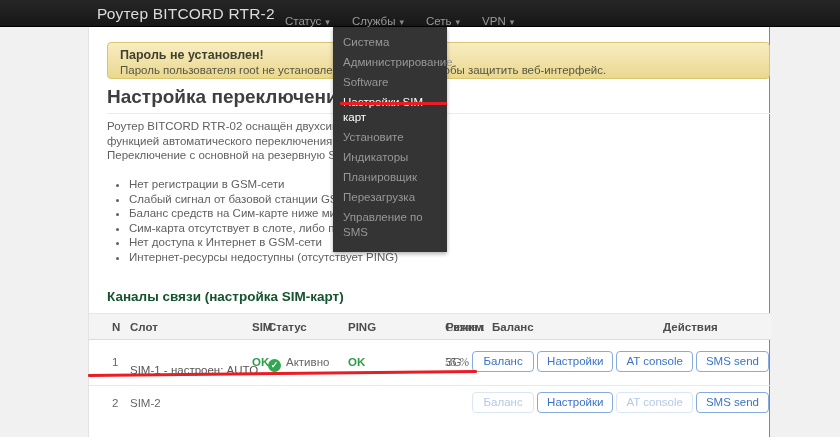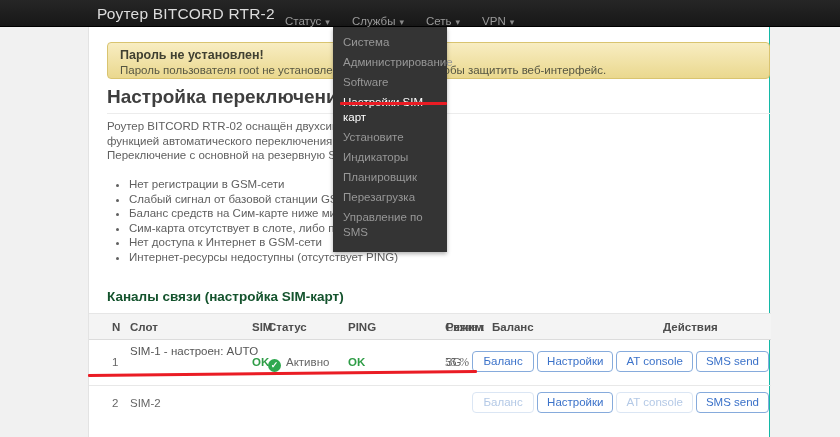--- a/index.html
+++ b/index.html
@@ -93,21 +93,21 @@
   }
   .c-n{left:23px;} .c-slot{left:41px;} .c-sim{left:163px;text-align:center;} .c-status{left:179px;}
   .c-ping{left:259px;} .c-mode{left:316px;margin-left:41px;} .c-signal{left:356px;font-family:Liberation Serif, serif;} .c-balance{left:403px;}
   .c-actions{left:574px;text-align:center;}
   .trow { position:absolute; left:0; width:682px; }
   .trow-1 { top:314px; height:44px; }
   .trow-2 { top:358px; height:40px; border-top:1px solid #e8e8e8; }
   .cell { position:absolute; font-size:11.5px; color:#666; white-space:nowrap; }
   .r1 .cell { top:15px; }
   .r2 .cell { top:11px; }
-  .cell.slot1 { top:4px; color:#555; }
+  .cell.slot1 { top:23px; color:#555; }
   .cell.slot2 { top:22px; font-size:10.5px; color:#999; }
   .cell.slot2 b { color:#2f9e44; font-size:10.5px; }
   .green { color:#2e9c46; font-weight:bold; }
   .check-icon {
     display:inline-block; width:13px; height:13px; border-radius:50%;
     background:#2fa84f; color:#fff; font-size:9px; line-height:13px;
     text-align:center; vertical-align:-2px; margin-right:5px; font-weight:bold;
   }
   .actions {
     position:absolute; right:2px; display:flex; gap:3px;

